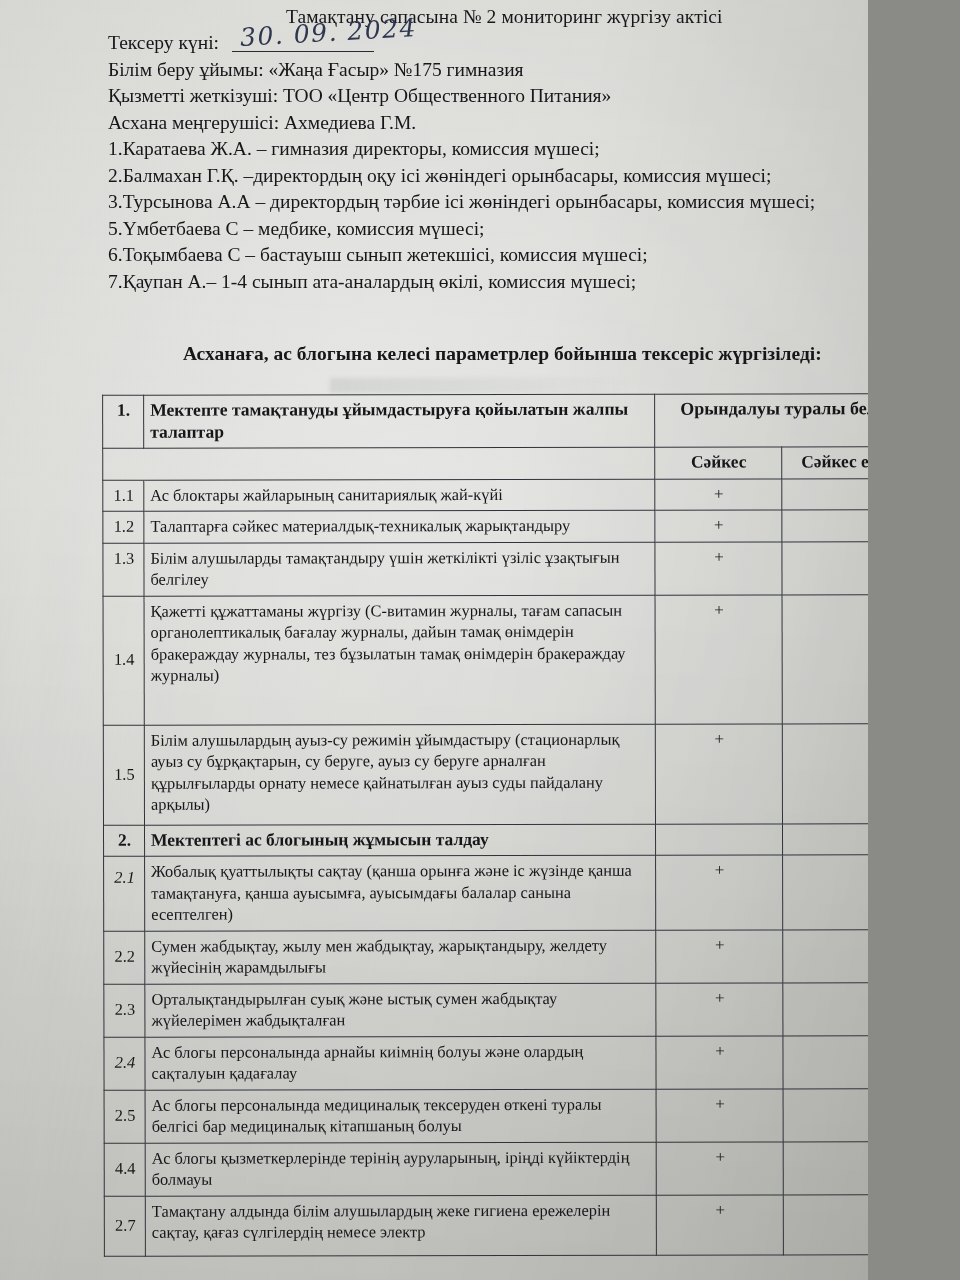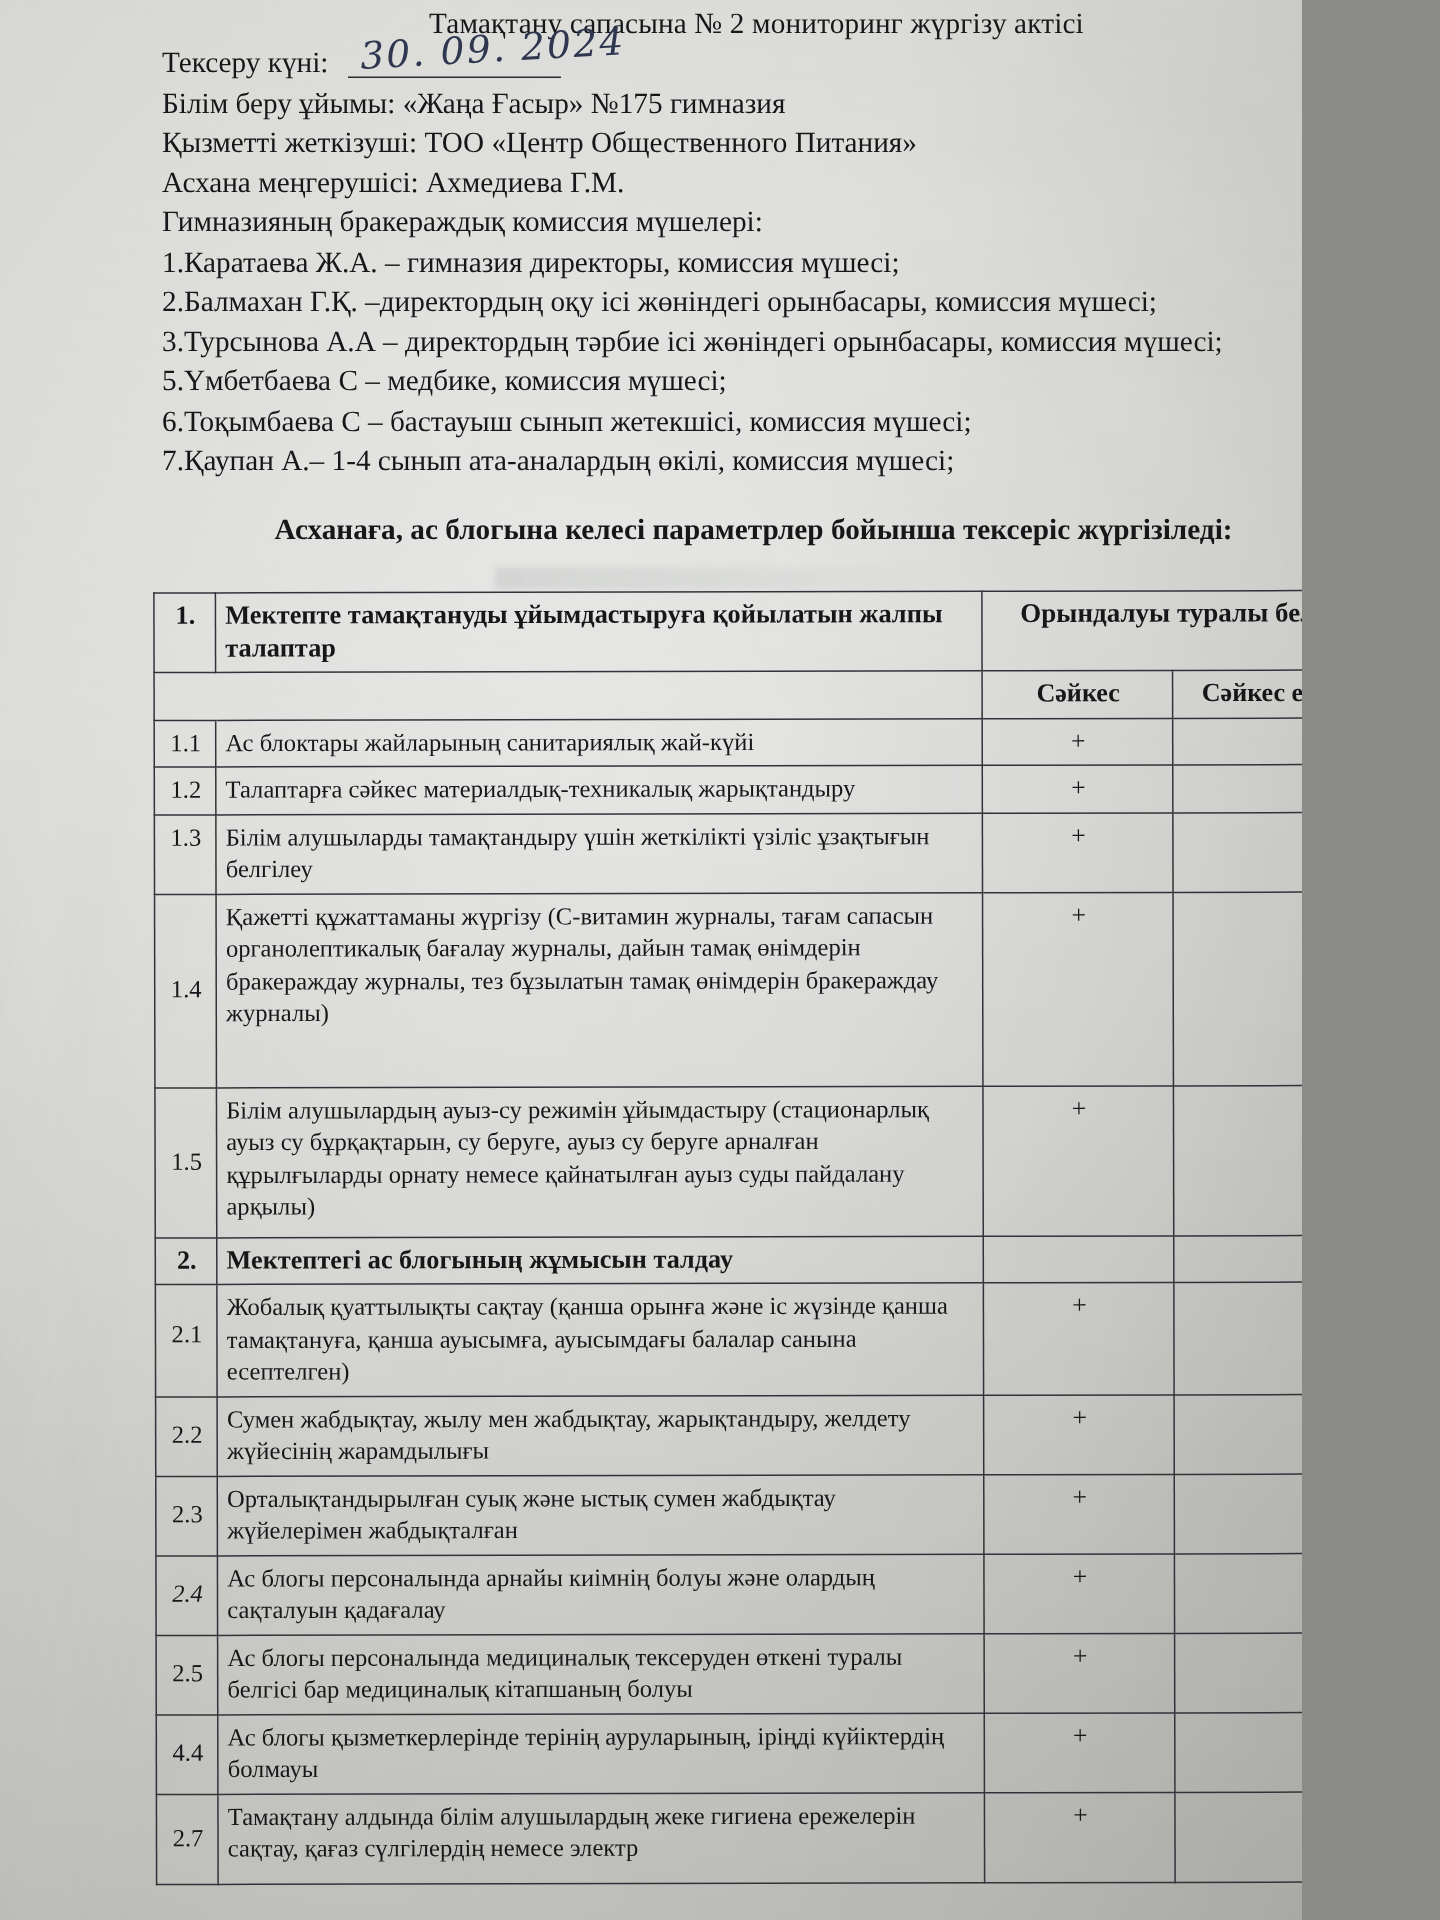--- a/index.html
+++ b/index.html
@@ -181,21 +181,20 @@
 
     <div class="doc-title">Тамақтану сапасына № 2 мониторинг жүргізу актісі</div>
 
     <div class="hdr-lines">
       <div class="hdr-line first">
         <span>Тексеру күні:</span>
       </div>
       <div class="hdr-line">Білім беру ұйымы: «Жаңа Ғасыр» №175 гимназия</div>
       <div class="hdr-line">Қызметті жеткізуші: ТОО «Центр Общественного Питания»</div>
       <div class="hdr-line">Асхана меңгерушісі: Ахмедиева Г.М.</div>
-      <div class="hdr-line">Гимназияның бракераждық комиссия мүшелері:</div>
       <div class="hdr-line">1.Каратаева Ж.А. – гимназия директоры, комиссия мүшесі;</div>
       <div class="hdr-line">2.Балмахан Г.Қ. –директордың  оқу ісі жөніндегі орынбасары, комиссия мүшесі;</div>
       <div class="hdr-line">3.Турсынова А.А – директордың тәрбие ісі жөніндегі орынбасары, комиссия мүшесі;</div>
       <div class="hdr-line">5.Үмбетбаева С – медбике, комиссия мүшесі;</div>
       <div class="hdr-line">6.Тоқымбаева С – бастауыш сынып жетекшісі, комиссия мүшесі;</div>
       <div class="hdr-line">7.Қаупан А.– 1-4 сынып ата-аналардың өкілі, комиссия мүшесі;</div>
     </div>
 
     <div class="date-rule"></div>
     <div class="handwritten-date">30. 09. 2024</div>
@@ -260,21 +259,21 @@
           </tr>
 
           <tr>
             <td class="num sect-num">2.</td>
             <td class="sect-text">Мектептегі ас блогының жұмысын талдау</td>
             <td class="mark"></td>
             <td class="mark"></td>
           </tr>
 
           <tr>
-            <td class="num" style="vertical-align:top;padding-top:22px;">2.1</td>
+            <td class="num" style="vertical-align:top;padding-top:10px;font-style:italic;">2.1</td>
             <td>Жобалық қуаттылықты сақтау (қанша орынға және іс жүзінде қанша тамақтануға, қанша ауысымға, ауысымдағы балалар санына есептелген)</td>
             <td class="mark">+</td>
             <td class="mark"></td>
           </tr>
 
           <tr>
             <td class="num" style="vertical-align:middle;">2.2</td>
             <td>Сумен жабдықтау, жылу мен жабдықтау, жарықтандыру, желдету жүйесінің жарамдылығы</td>
             <td class="mark">+</td>
             <td class="mark"></td>

